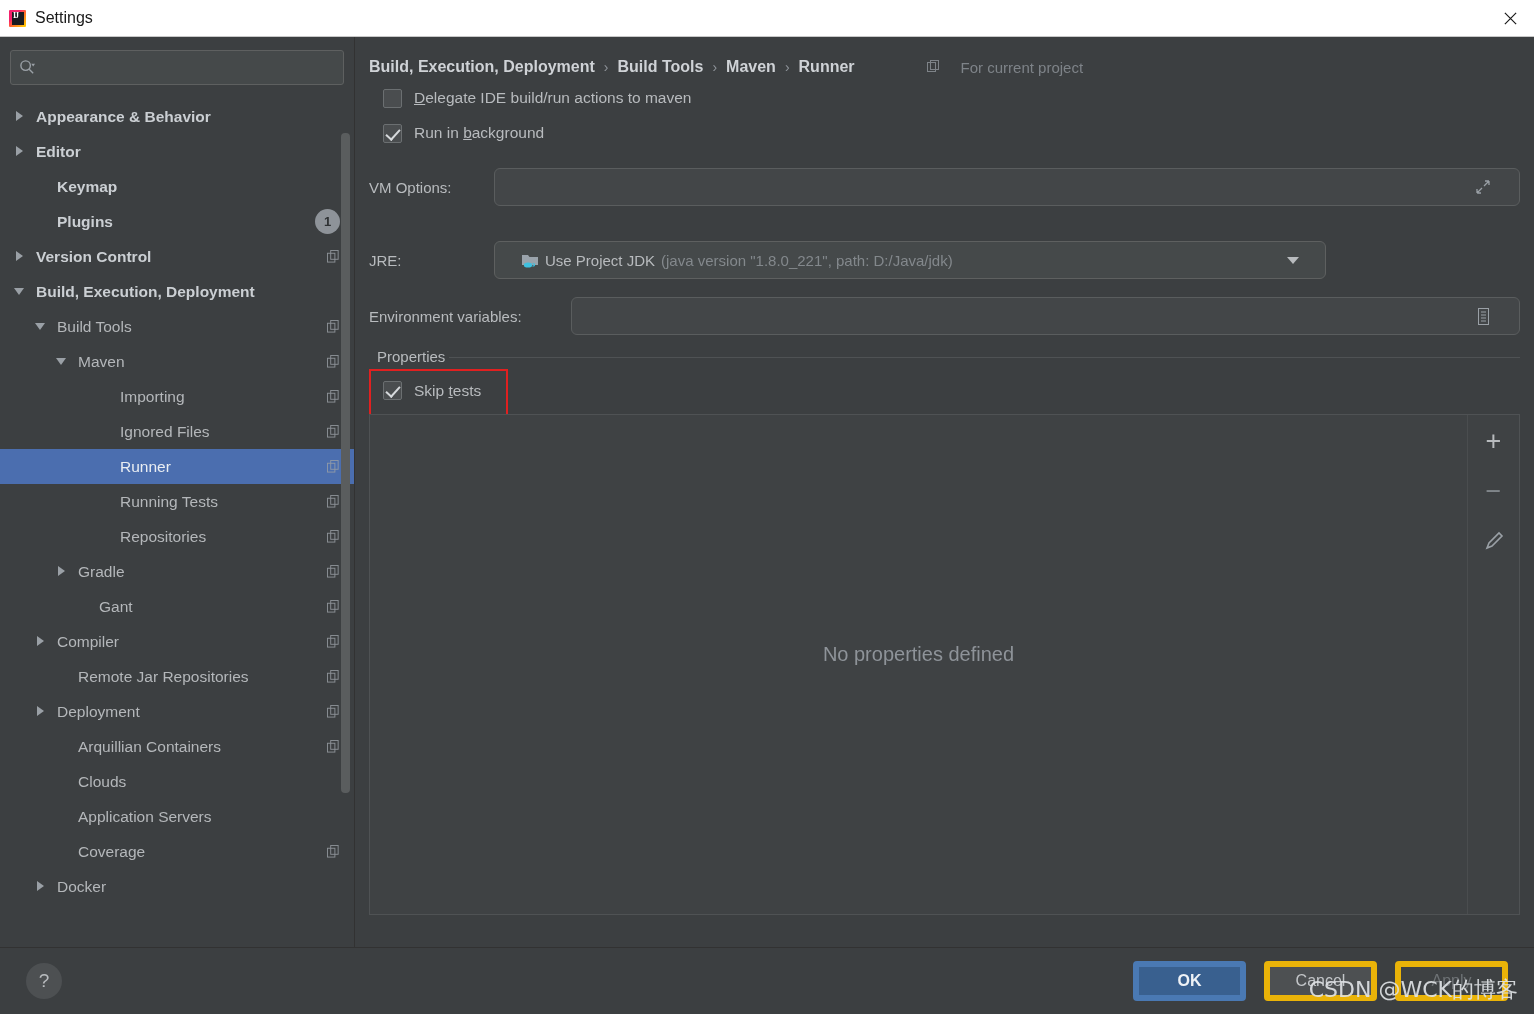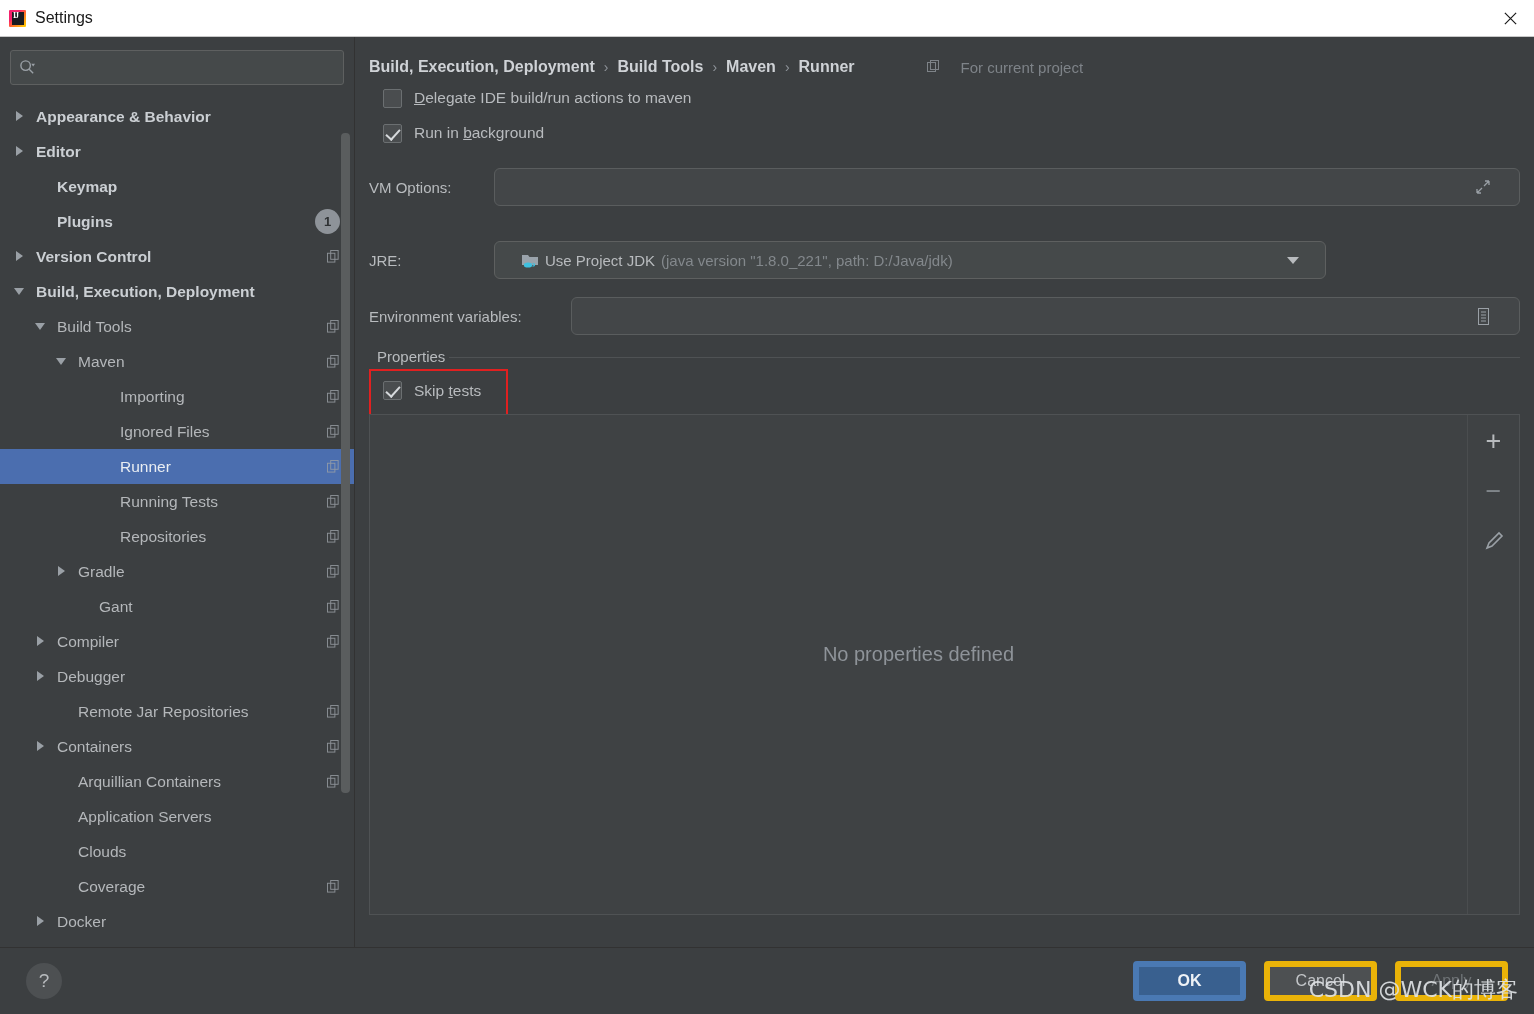--- a/index.html
+++ b/index.html
@@ -352,60 +352,55 @@
         <div class="tree-row">
           <span style="display:inline-block;width:35px;flex:none"></span>
           <span class="arrow right"></span>
           <span class="tree-label" style="margin-left:9px">Compiler</span>
           <svg class="copy-icon" viewBox="0 0 14 14">
             <rect x="0.5" y="3.5" width="8" height="9.5" fill="none" stroke="#9aa0a6"></rect>
             <rect x="4" y="0.5" width="8" height="9.5" fill="none" stroke="#9aa0a6"></rect>
           </svg>
         </div>
         <div class="tree-row">
+          <span style="display:inline-block;width:56px;flex:none"></span>
+          <span class="arrow"></span>
+          <span class="tree-label" style="margin-left:9px">Remote Jar Repositories</span>
+          <svg class="copy-icon" viewBox="0 0 14 14">
+            <rect x="0.5" y="3.5" width="8" height="9.5" fill="none" stroke="#9aa0a6"></rect>
+            <rect x="4" y="0.5" width="8" height="9.5" fill="none" stroke="#9aa0a6"></rect>
+          </svg>
+        </div>
+        <div class="tree-row">
           <span style="display:inline-block;width:35px;flex:none"></span>
           <span class="arrow right"></span>
-          <span class="tree-label" style="margin-left:9px">Debugger</span>
-        </div>
-        <div class="tree-row">
-          <span style="display:inline-block;width:56px;flex:none"></span>
-          <span class="arrow"></span>
-          <span class="tree-label" style="margin-left:9px">Remote Jar Repositories</span>
-          <svg class="copy-icon" viewBox="0 0 14 14">
-            <rect x="0.5" y="3.5" width="8" height="9.5" fill="none" stroke="#9aa0a6"></rect>
-            <rect x="4" y="0.5" width="8" height="9.5" fill="none" stroke="#9aa0a6"></rect>
-          </svg>
-        </div>
-        <div class="tree-row">
-          <span style="display:inline-block;width:35px;flex:none"></span>
-          <span class="arrow right"></span>
-          <span class="tree-label" style="margin-left:9px">Containers</span>
+          <span class="tree-label" style="margin-left:9px">Deployment</span>
           <svg class="copy-icon" viewBox="0 0 14 14">
             <rect x="0.5" y="3.5" width="8" height="9.5" fill="none" stroke="#9aa0a6"></rect>
             <rect x="4" y="0.5" width="8" height="9.5" fill="none" stroke="#9aa0a6"></rect>
           </svg>
         </div>
         <div class="tree-row">
           <span style="display:inline-block;width:56px;flex:none"></span>
           <span class="arrow"></span>
           <span class="tree-label" style="margin-left:9px">Arquillian Containers</span>
           <svg class="copy-icon" viewBox="0 0 14 14">
             <rect x="0.5" y="3.5" width="8" height="9.5" fill="none" stroke="#9aa0a6"></rect>
             <rect x="4" y="0.5" width="8" height="9.5" fill="none" stroke="#9aa0a6"></rect>
           </svg>
         </div>
         <div class="tree-row">
           <span style="display:inline-block;width:56px;flex:none"></span>
           <span class="arrow"></span>
+          <span class="tree-label" style="margin-left:9px">Clouds</span>
+        </div>
+        <div class="tree-row">
+          <span style="display:inline-block;width:56px;flex:none"></span>
+          <span class="arrow"></span>
           <span class="tree-label" style="margin-left:9px">Application Servers</span>
-        </div>
-        <div class="tree-row">
-          <span style="display:inline-block;width:56px;flex:none"></span>
-          <span class="arrow"></span>
-          <span class="tree-label" style="margin-left:9px">Clouds</span>
         </div>
         <div class="tree-row">
           <span style="display:inline-block;width:56px;flex:none"></span>
           <span class="arrow"></span>
           <span class="tree-label" style="margin-left:9px">Coverage</span>
           <svg class="copy-icon" viewBox="0 0 14 14">
             <rect x="0.5" y="3.5" width="8" height="9.5" fill="none" stroke="#9aa0a6"></rect>
             <rect x="4" y="0.5" width="8" height="9.5" fill="none" stroke="#9aa0a6"></rect>
           </svg>
         </div>

